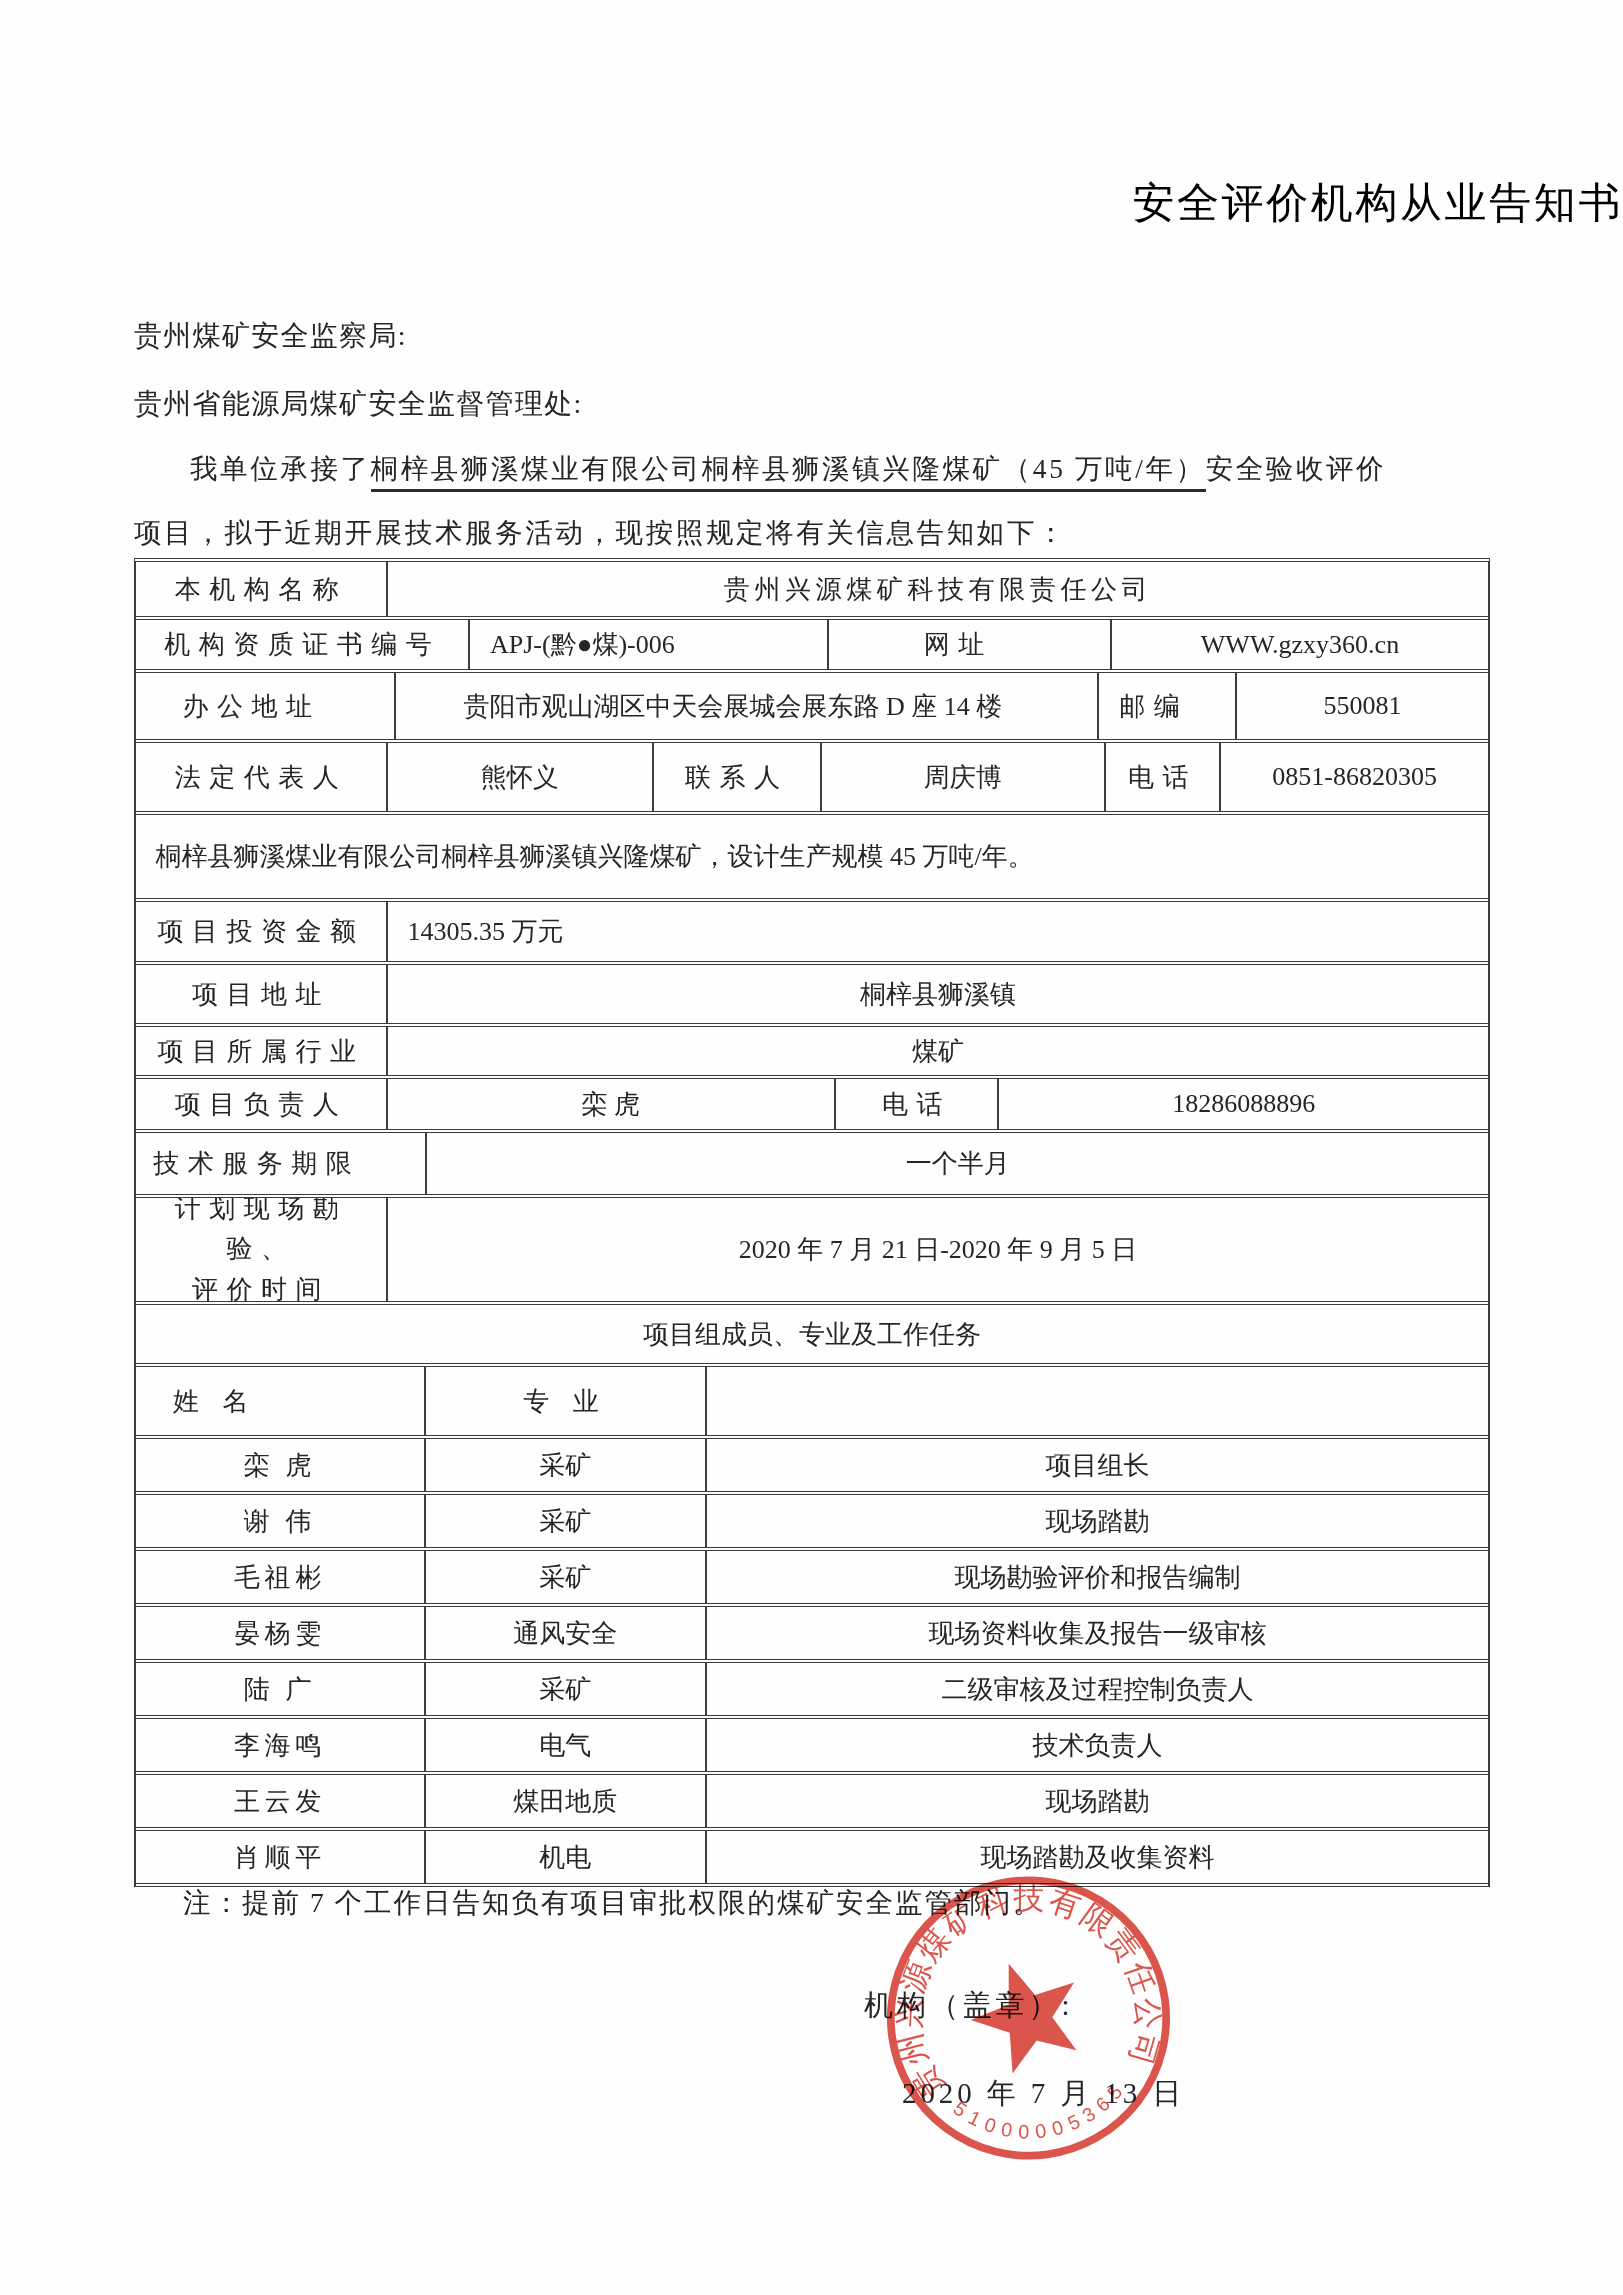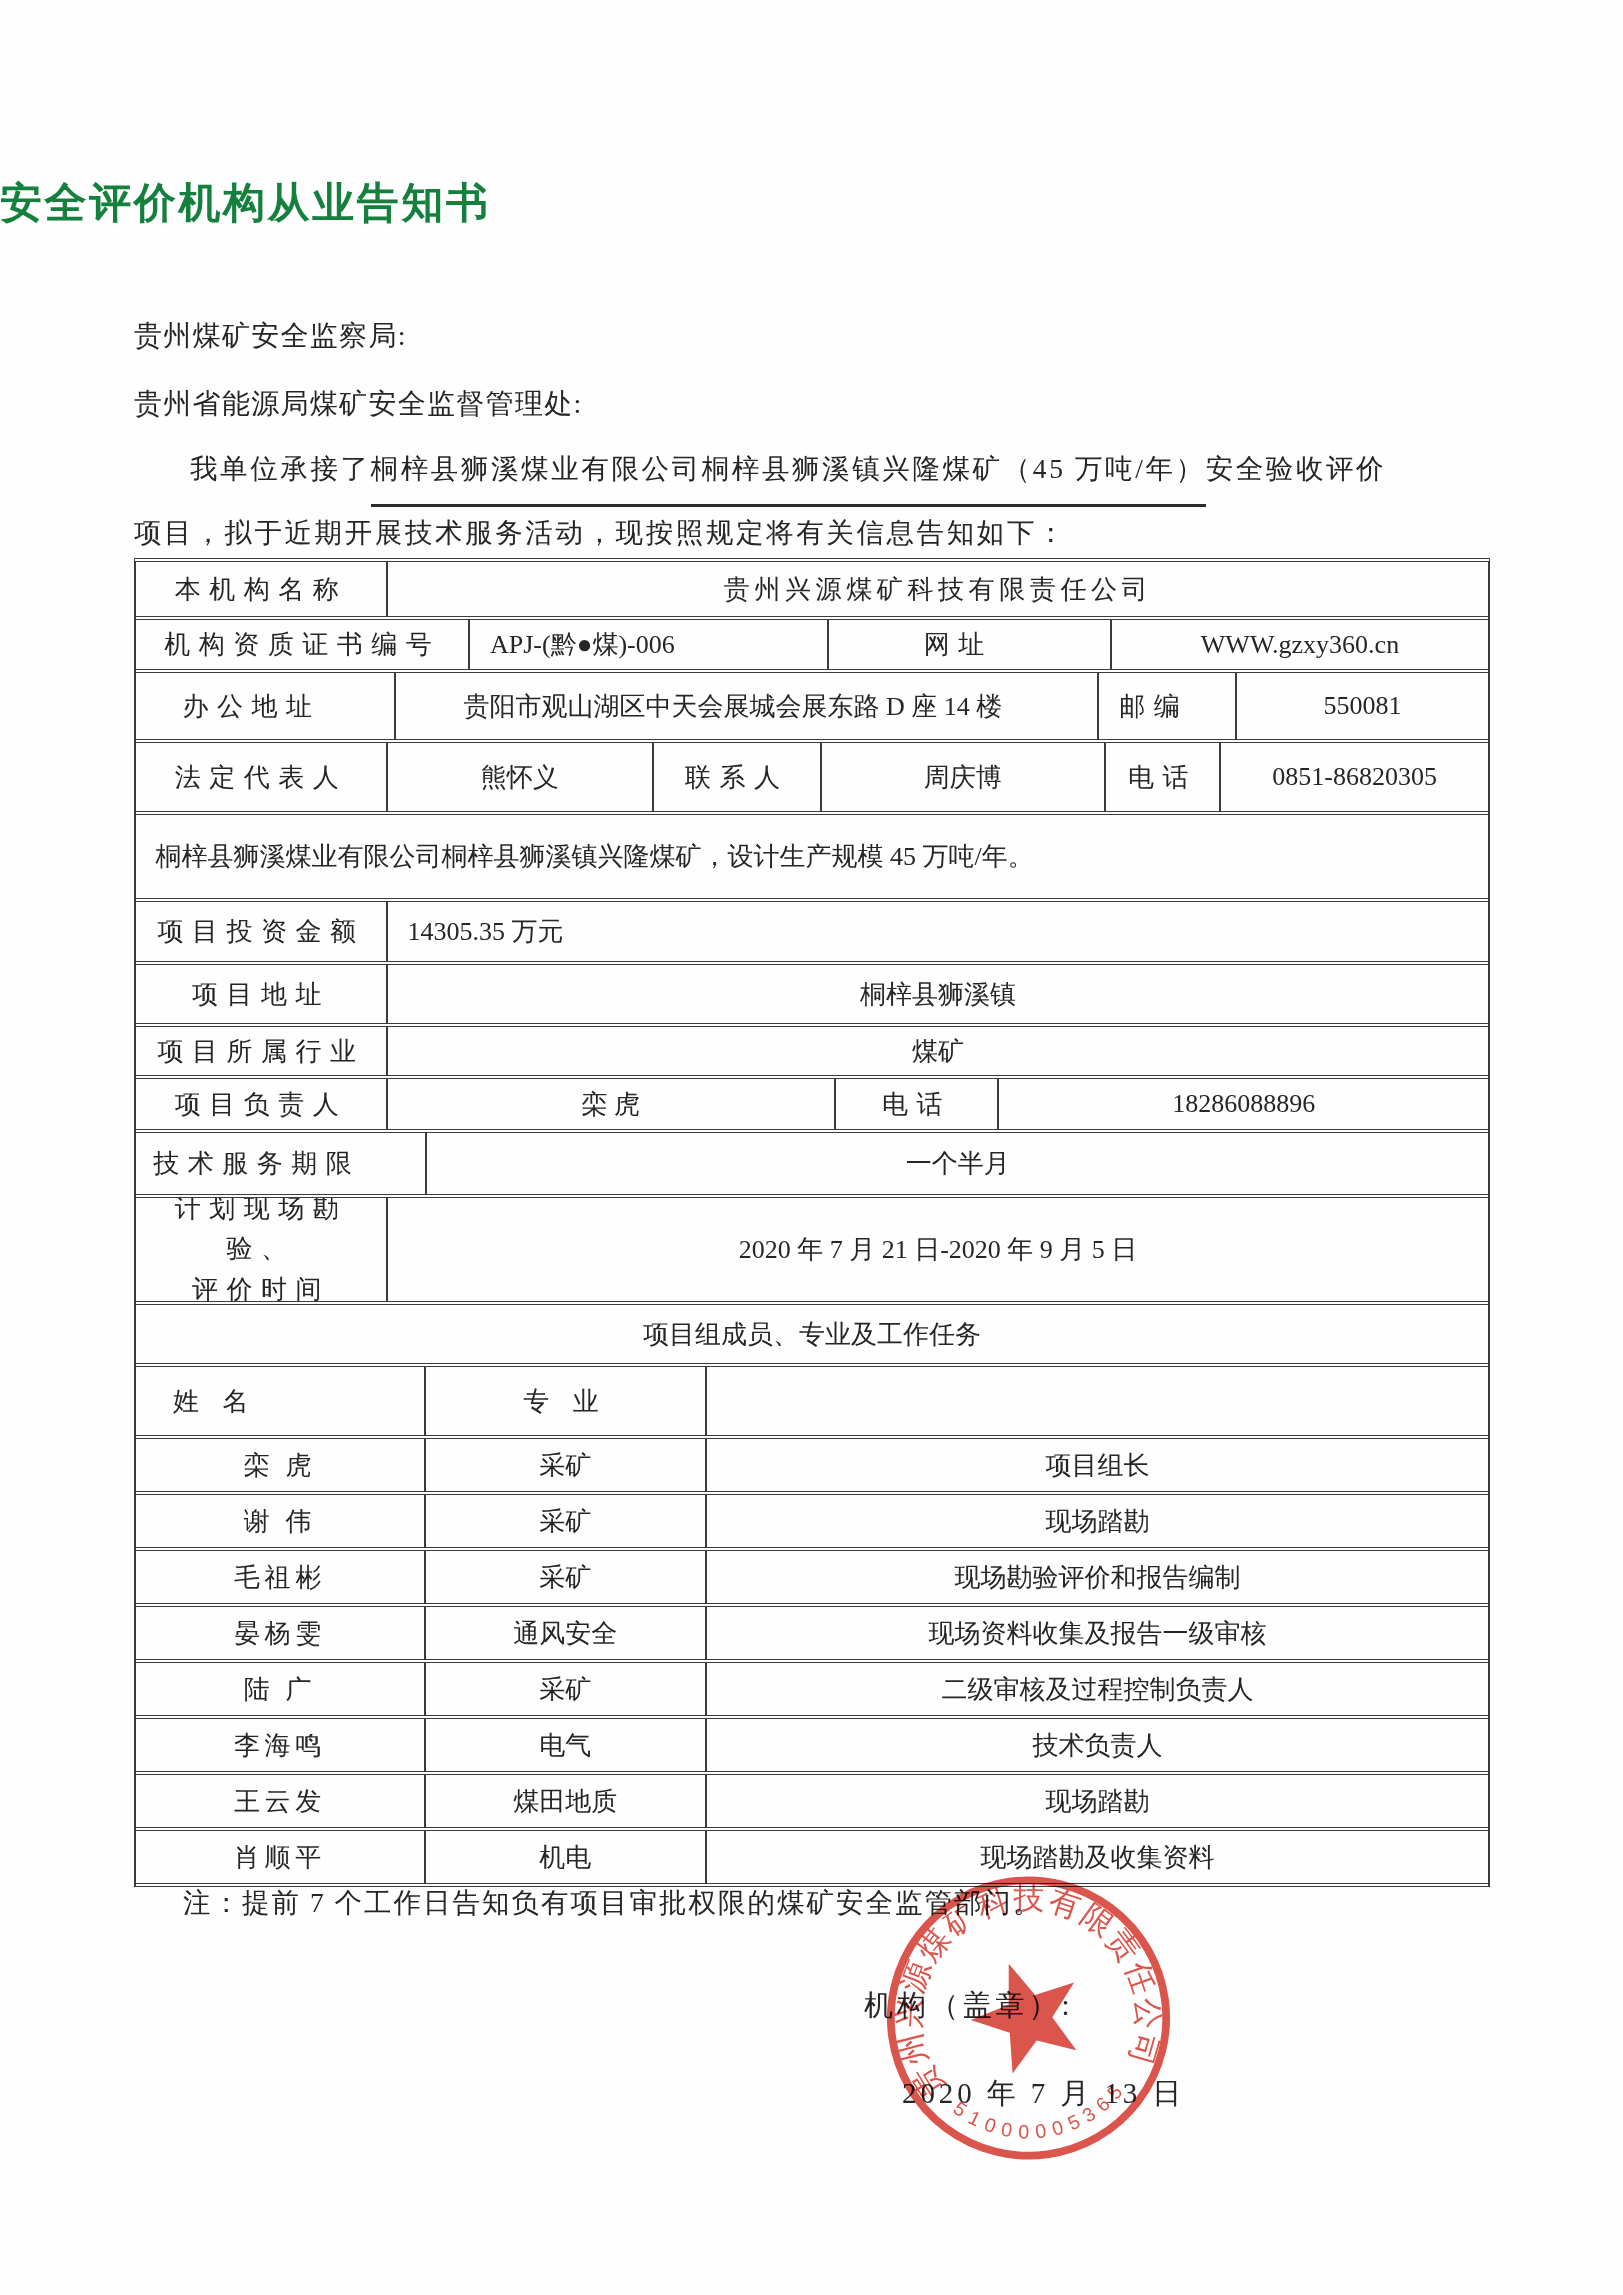--- a/index.html
+++ b/index.html
@@ -6,32 +6,32 @@
   .page{
     position:relative;
     width:1623px;height:2295px;
     background:#fefefe;
     font-family:"Liberation Serif","DejaVu Serif",serif;
     color:#262626;
     overflow:hidden;
   }
   .title{
     position:absolute;top:175px;left:0;width:100%;
-    text-align:left;
+    text-align:right;
     font-family:"Liberation Sans","DejaVu Sans",sans-serif;
-    font-size:42px;font-weight:700;letter-spacing:2.6px;
-    color:#15803d;
+    font-size:42px;font-weight:400;letter-spacing:2.6px;
+    color:#000000;
   }
   .addr{position:absolute;left:134px;font-size:28px;letter-spacing:1.3px;}
   .addr1{top:317px;}
   .addr2{top:385px;}
   .para-line{position:absolute;left:134px;width:1356px;font-size:27.5px;letter-spacing:2.6px;line-height:1.25;}
   .para1{top:452px;text-indent:56px;}
   .para2{top:516px;}
-  .u-seg{border-bottom:3.3px solid #2c2c2c;padding-bottom:20px;}
+  .u-seg{border-bottom:3.3px solid #2c2c2c;padding-bottom:5px;}
 
   
   .tbl{
     position:absolute;left:134px;top:558px;width:1356px;
     border-left:2px solid #3c3c3c;border-right:2px solid #3c3c3c;
     border-top:4.6px double #3c3c3c;
     box-sizing:border-box;
     font-size:26px;
   }
   .trow{display:flex;box-sizing:border-box;border-bottom:4.6px double #3c3c3c;}

